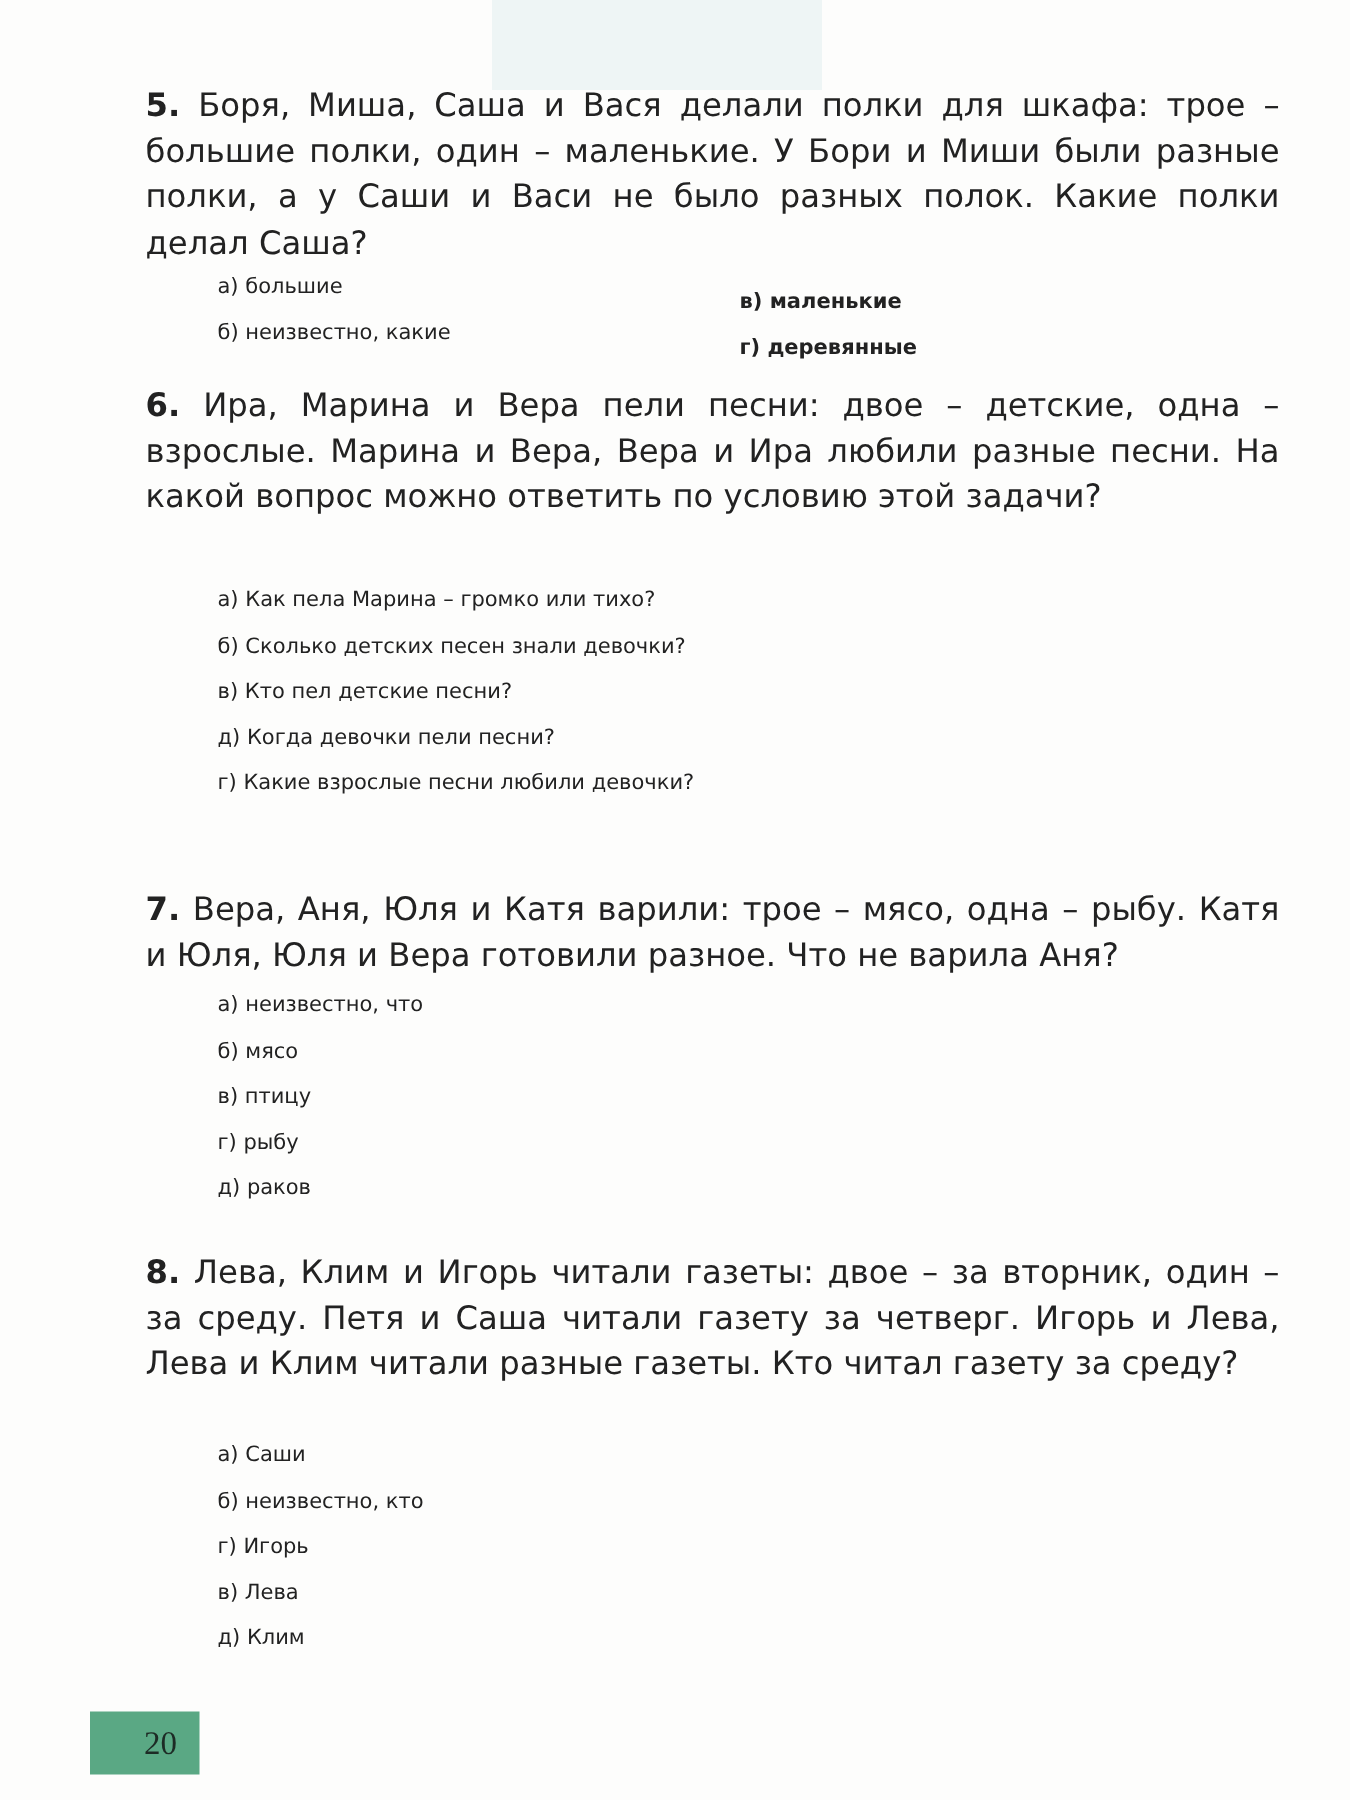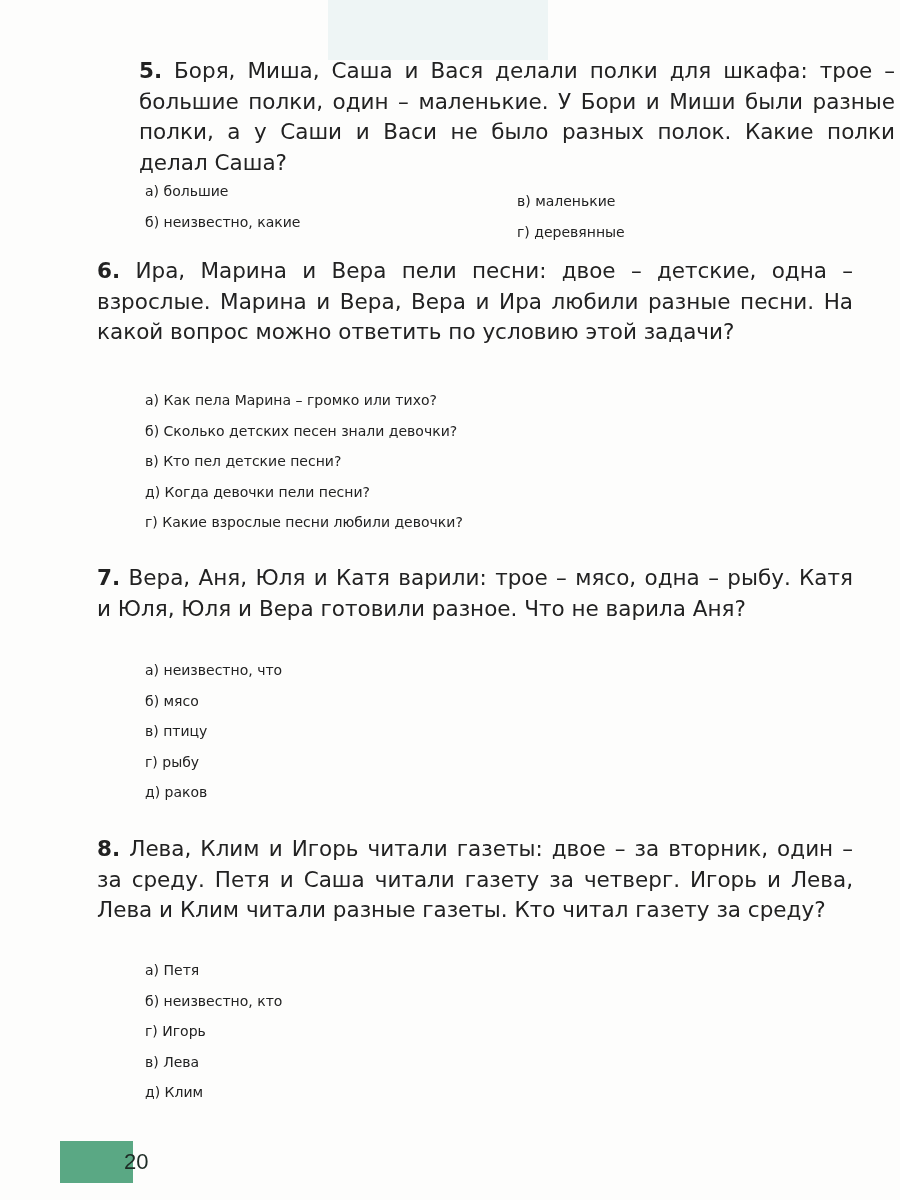--- a/index.html
+++ b/index.html
@@ -20,71 +20,71 @@
   }
   .task-num { font-weight: bold; }
   .options { position: absolute; left: 145px; font-size: 14px; line-height: 30.6px; }
   .opt { white-space: nowrap; }
   .page-tab {
     position: absolute; left: 60px; top: 1141px; width: 73px; height: 42px;
     background: #5aa884;
   }
   .page-num {
     position: absolute; left: 96px; top: 1149px; font-size: 22px;
-    color: #1d2b25; font-family: Liberation Sans, sans-serif; margin-left: 28px;
+    color: #1d2b25; font-family: Liberation Serif, serif;
   }
 </style>
 </head>
 <body>
 
 <div class="top-tint"></div>
 
-<div class="task" style="top:56px;margin-left:42px;">
+<div class="task" style="top:56px;">
   <span class="task-num">5.</span>
   <span>Боря, Миша, Саша и Вася делали полки для шкафа: трое – большие полки, один – маленькие. У Бори и Миши были разные полки, а у Саши и Васи не было разных полок. Какие полки делал Саша?</span>
 </div>
 <div class="options" style="top:176px; left:145px;">
   <div class="opt">а) большие</div>
   <div class="opt">б) неизвестно, какие</div>
 </div>
-<div class="options" style="top:186px; left:517px;">
+<div class="options" style="top:186px; left:493px;font-weight:bold;">
   <div class="opt">в) маленькие</div>
   <div class="opt">г) деревянные</div>
 </div>
 
 <div class="task" style="top:256px;">
   <span class="task-num">6.</span>
   <span>Ира, Марина и Вера пели песни: двое – детские, одна – взрослые. Марина и Вера, Вера и Ира любили разные песни. На какой вопрос можно ответить по условию этой задачи?</span>
 </div>
 <div class="options" style="top:385px;">
   <div class="opt">а) Как пела Марина – громко или тихо?</div>
   <div class="opt">б) Сколько детских песен знали девочки?</div>
   <div class="opt">в) Кто пел детские песни?</div>
   <div class="opt">д) Когда девочки пели песни?</div>
   <div class="opt">г) Какие взрослые песни любили девочки?</div>
 </div>
 
-<div class="task" style="top:563px;">
+<div class="task" style="top:592px;">
   <span class="task-num">7.</span>
   <span>Вера, Аня, Юля и Катя варили: трое – мясо, одна – рыбу. Катя и Юля, Юля и Вера готовили разное. Что не варила Аня?</span>
 </div>
 <div class="options" style="top:655px;">
   <div class="opt">а) неизвестно, что</div>
   <div class="opt">б) мясо</div>
   <div class="opt">в) птицу</div>
   <div class="opt">г) рыбу</div>
   <div class="opt">д) раков</div>
 </div>
 
 <div class="task" style="top:834px;">
   <span class="task-num">8.</span>
   <span>Лева, Клим и Игорь читали газеты: двое – за вторник, один – за среду. Петя и Саша читали газету за четверг. Игорь и Лева, Лева и Клим читали разные газеты. Кто читал газету за среду?</span>
 </div>
 <div class="options" style="top:955px;">
-  <div class="opt">а) Петя</div>
+  <div class="opt">а) Саши</div>
   <div class="opt">б) неизвестно, кто</div>
   <div class="opt">г) Игорь</div>
   <div class="opt">в) Лева</div>
   <div class="opt">д) Клим</div>
 </div>
 
 <div class="page-tab"></div>
 <div class="page-num">20</div>
 
 </body></html>

